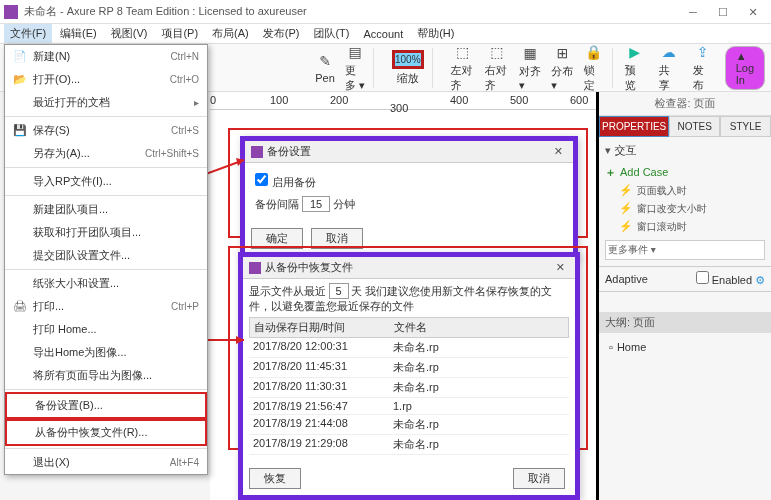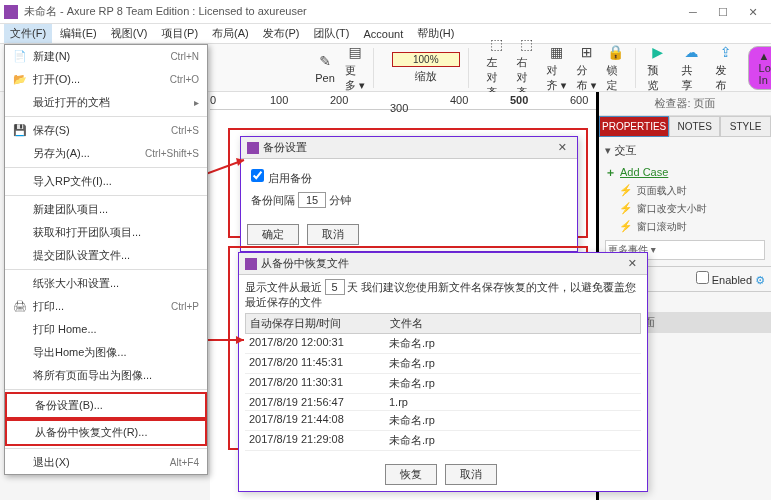--- a/index.html
+++ b/index.html
@@ -8,36 +8,36 @@
 .app-icon{width:14px;height:14px;background:#8e44ad;margin-right:6px}
 .title-text{flex:1;font-size:11px;color:#555}
 .win-btns{display:flex;gap:2px}
 .win-btn{width:28px;height:18px;text-align:center;line-height:18px;color:#666}
 .menubar{height:20px;background:#fff;display:flex;align-items:center;padding:0 4px;border-bottom:1px solid #ddd;gap:2px}
 .menu-item{padding:2px 6px;font-size:11px}
 .toolbar{height:48px;background:#f9f9f9;display:flex;align-items:center;padding:0 6px;border-bottom:1px solid #ddd;gap:10px}
 .tool-group{display:flex;align-items:center;gap:6px;padding:0 6px;border-right:1px solid #e0e0e0;height:40px}
 .tool-btn{display:flex;flex-direction:column;align-items:center;gap:2px;padding:2px;color:#555;font-size:10px;min-width:24px}
 .tool-icon{width:18px;height:18px;display:flex;align-items:center;justify-content:center;font-size:14px;color:#4a4a4a}
-.zoom-box{padding:1px 20px;border:1px solid #b91c1c;background:#fef9c3;font-size:10px}
+.zoom-box{padding:1px 0;border:3px solid #b91c1c;background:#7dd3fc;font-size:10px}
 .right-tools{margin-left:auto;display:flex;align-items:center;gap:10px}
 .login-btn{padding:3px 10px;border:1px solid #bbb;border-radius:10px;background:#d946ef;font-size:11px}
 .workspace{display:flex;height:calc(100% - 92px)}
 .file-menu{position:absolute;left:4px;top:44px;width:204px;background:#fff;border:1px solid #999;box-shadow:2px 2px 6px rgba(0,0,0,.3);z-index:50}
 .file-menu .mi{display:flex;align-items:center;padding:4px 8px;font-size:11px;gap:6px}
 .file-menu .mi .ico{width:14px;text-align:center;color:#555}
 .file-menu .mi .lbl{flex:1}
 .file-menu .mi .sc{color:#777;font-size:10px}
 .file-menu .sep{height:1px;background:#ddd;margin:2px 0}
 .file-menu .dis{color:#bbb}
 .hl-box{border:2px solid #d62222}
 .canvas-area{flex:1;background:#fff;position:relative;margin-left:210px}
 .ruler-h{height:18px;background:#fff;border-bottom:1px solid #ccc;position:relative;font-size:8px;color:#888}
 .ruler-h span{position:absolute;top:2px}
-.dialog{position:absolute;background:#fff;border:1px solid #6d28d9;box-shadow:2px 2px 8px rgba(0,0,0,.2)}
+.dialog{position:absolute;background:#fff;border:5px solid #6d28d9;box-shadow:2px 2px 8px rgba(0,0,0,.2)}
 .dlg-title{height:22px;background:#f0f0f0;display:flex;align-items:center;padding:0 6px;border-bottom:1px solid #ccc}
 .dlg-title .ico{width:12px;height:12px;background:#8e44ad;margin-right:4px}
 .dlg-title .t{flex:1;font-size:11px}
 .dlg-title .x{padding:0 4px;color:#555}
 .dlg-body{padding:10px;font-size:11px}
 .dlg-btns{display:flex;justify-content:flex-start;gap:8px;padding:6px}
 .btn{padding:2px 14px;border:1px solid #888;background:#f4f4f4;font-size:11px}
 .chk{margin-right:4px}
 .inp{width:28px;border:1px solid #999;padding:1px 2px;text-align:center}
 .table-hdr{display:flex;background:#eee;border:1px solid #ccc;font-size:10px}
@@ -46,21 +46,21 @@
 .table-row div{padding:2px 4px}
 .col1{width:140px}
 .col2{flex:1}
 .right-panel{width:175px;background:#f6f6f6;border-left:3px solid #000000;display:flex;flex-direction:column}
 .rp-title{text-align:center;padding:4px;font-size:11px;color:#666;border-bottom:1px solid #ddd}
 .rp-tabs{display:flex}
 .rp-tab{flex:1;text-align:center;padding:4px 2px;font-size:10px;background:#eee;border:1px solid #ccc}
 .rp-tab.active{background:#b91c1c;color:#fff;border-color:#4a8bc2}
 .rp-section{padding:6px;font-size:11px}
 .rp-section .hdr{display:flex;align-items:center;gap:4px;color:#555;margin-bottom:4px}
-.add-case{color:#2a8a2a;text-decoration:underline;padding:2px 0}
+.add-case{color:#2a8a2a;padding:2px 0}
 .evt{padding:2px 0 2px 14px;color:#555;font-size:10px;display:flex;gap:4px}
 .evt .b{color:#1a8a1a}
 .more-evt{margin-top:4px;padding:2px;border:1px solid #ccc;background:#fff;color:#666;font-size:10px}
 .adaptive{padding:4px 6px;display:flex;align-items:center;gap:4px;border-top:1px solid #ccc;border-bottom:1px solid #ccc;font-size:10px;color:#555}
 .enabled-chk{margin-left:auto}
 .outline{flex:1;padding:4px}
 .outline-hdr{background:#ddd;padding:3px 6px;font-size:11px;color:#555}
 .outline-item{padding:4px 6px;display:flex;align-items:center;gap:4px;font-size:11px}
 .arrow{position:absolute;z-index:40;pointer-events:none}
 </style>
@@ -257,21 +257,21 @@
 <div style="position:absolute;left:30px;top:374px;font-size:11px;color:#555;background:#eee;padding:2px 20px;border:1px solid #ccc">母版</div>
 
 <div class="workspace">
   <div class="canvas-area">
     <div class="ruler-h" id="rulerH">
         <span style="left: 0px;">0</span>
         <span style="left: 60px;">100</span>
         <span style="left: 120px;">200</span>
         <span style="left: 180px; margin-top: 8px;">300</span>
         <span style="left: 240px;">400</span>
-        <span style="left: 300px; font-weight: bold;">500</span>
+        <span style="left: 300px;">500</span>
         <span style="left: 360px;">600</span>
       </div>
 
     <div class="hl-box" style="position:absolute;left:18px;top:36px;width:360px;height:110px">
     <div class="dialog" style="left:10px;top:6px;width:338px">
       <div class="dlg-title">
         <div class="ico"></div>
         <div class="t">备份设置</div>
         <div class="x">✕</div>
       </div>
@@ -280,21 +280,21 @@
         <div><span>备份间隔</span> <input class="inp" value="15" style=""> <span>分钟</span></div>
       </div>
       <div class="dlg-btns">
         <button class="btn">确定</button>
         <button class="btn">取消</button>
       </div>
     </div>
     </div>
 
     <div class="hl-box" style="position:absolute;left:18px;top:154px;width:360px;height:204px">
-    <div class="dialog" style="left:8px;top:4px;width:410px">
+    <div class="dialog" style="left:8px;top:4px;width:342px">
       <div class="dlg-title">
         <div class="ico"></div>
         <div class="t">从备份中恢复文件</div>
         <div class="x">✕</div>
       </div>
       <div class="dlg-body" style="padding:4px 6px">
         <div style="font-size:9px;color:#555;margin-bottom:3px">
           <span>显示文件从最近</span>
           <input class="inp" style="width: 20px;" value="5">
           <span>天  我们建议您使用新文件名保存恢复的文件，以避免覆盖您最近保存的文件</span>
@@ -327,21 +327,21 @@
               <div class="table-row">
                 <div class="col1">2017/8/19 21:29:08</div>
                 <div class="col2">未命名.rp</div>
               </div>
               <div class="table-row">
                 <div class="col1">2017/8/19 21:14:08</div>
                 <div class="col2">未命名.rp</div>
               </div>
             </div>
       </div>
-      <div class="dlg-btns" style="justify-content:center;padding-right:10px">
+      <div class="dlg-btns" style="justify-content:space-between;padding-right:10px">
         <button class="btn">恢复</button>
         <button class="btn">取消</button>
       </div>
     </div>
     </div>
   </div>
 
   <div class="right-panel">
     <div class="rp-title">检查器: 页面</div>
     <div class="rp-tabs" id="rpTabs">

